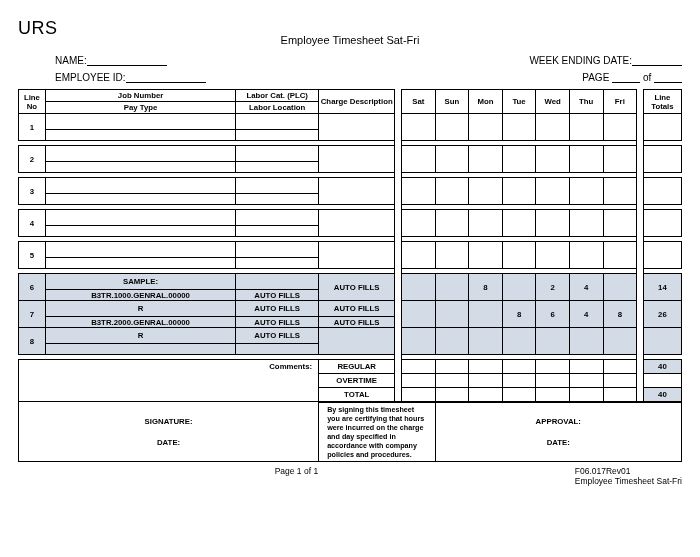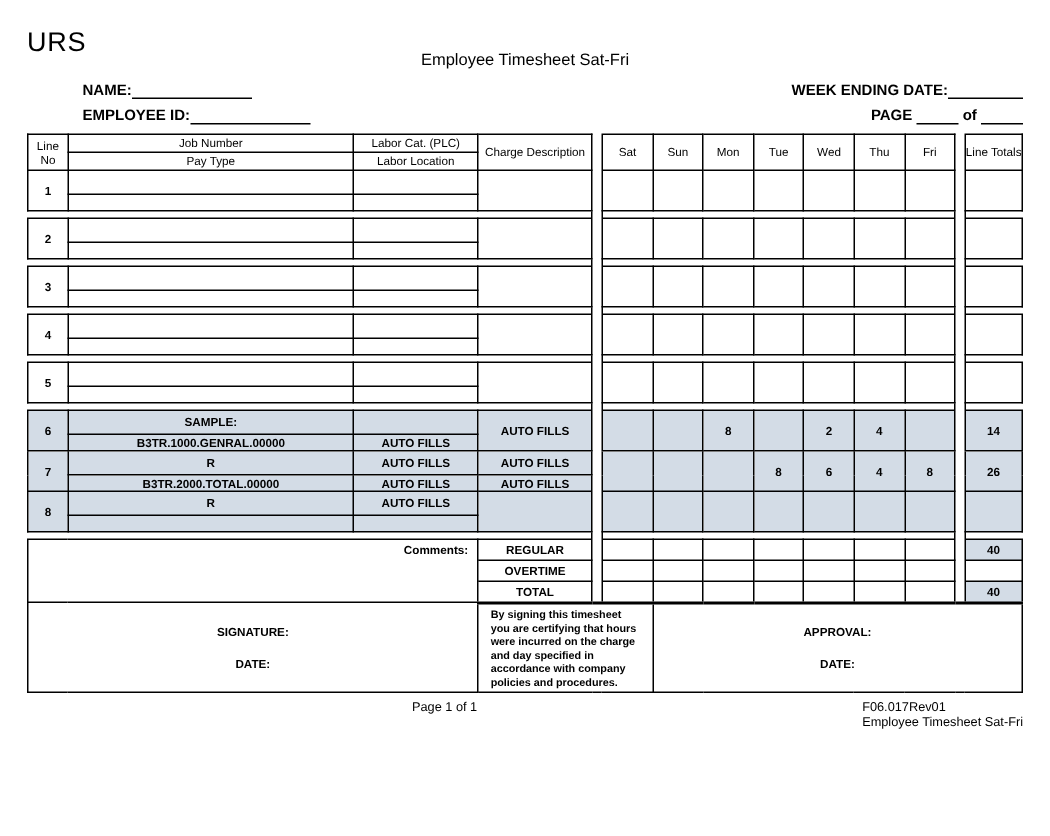--- a/index.html
+++ b/index.html
@@ -22,21 +22,21 @@
   .head-center {
     text-align: center;
     font-size: 10px;
     line-height: 1.3;
     margin-top: -6px;
   }
   .head-center .t2 { font-size: 11px; }
   .meta-row {
     display: flex;
     justify-content: space-between;
-    font-weight: bold;
+    font-weight: normal;
     font-size: 10px;
     margin-top: 8px;
     padding-left: 37px;
   }
   .meta-row .uline {
     display: inline-block;
     border-bottom: 1px solid #000;
     min-width: 80px;
     height: 10px;
     vertical-align: bottom;
@@ -55,21 +55,21 @@
     table-layout: fixed;
   }
   table.ts th, table.ts td {
     border: 1px solid #000;
     padding: 0;
     font-size: 7.8px;
     text-align: center;
     vertical-align: middle;
     overflow: hidden;
   }
-  table.ts th { font-weight: normal; height: 12px; }
+  table.ts th { font-weight: bold; height: 12px; }
   .h18 { height: 16px; }
   .h11 { height: 11px; }
   .blue { background: #d3dce6; }
   .bold { font-weight: bold; }
   .left { text-align: left; padding-left: 3px; }
   .gap-col { border-top: none !important; border-bottom: none !important; background: #fff; }
   .sig-row td {
     border: 1.5px solid #000;
     height: 38px;
     font-size: 7.5px;
@@ -317,21 +317,21 @@
     <td rowspan="2" class="blue"></td>
     <td rowspan="2" class="blue"></td>
     <td rowspan="2" class="blue bold">8</td>
     <td rowspan="2" class="blue bold">6</td>
     <td rowspan="2" class="blue bold">4</td>
     <td rowspan="2" class="blue bold">8</td>
     <td rowspan="2" class="gap-col"></td>
     <td rowspan="2" class="blue bold">26</td>
   </tr>
   <tr class="h11">
-    <td class="blue bold left">B3TR.2000.TOTAL.00000</td>
+    <td class="blue bold left">B3TR.2000.GENRAL.00000</td>
     <td class="blue bold">AUTO FILLS</td>
     <td class="blue bold left">AUTO FILLS</td>
   </tr>
 
   <tr class="h18">
     <td rowspan="2" class="bold blue">8</td>
     <td class="blue bold left">R</td>
     <td class="blue bold">AUTO FILLS</td>
     <td rowspan="2" class="blue"></td>
     <td rowspan="3" class="gap-col"></td>

